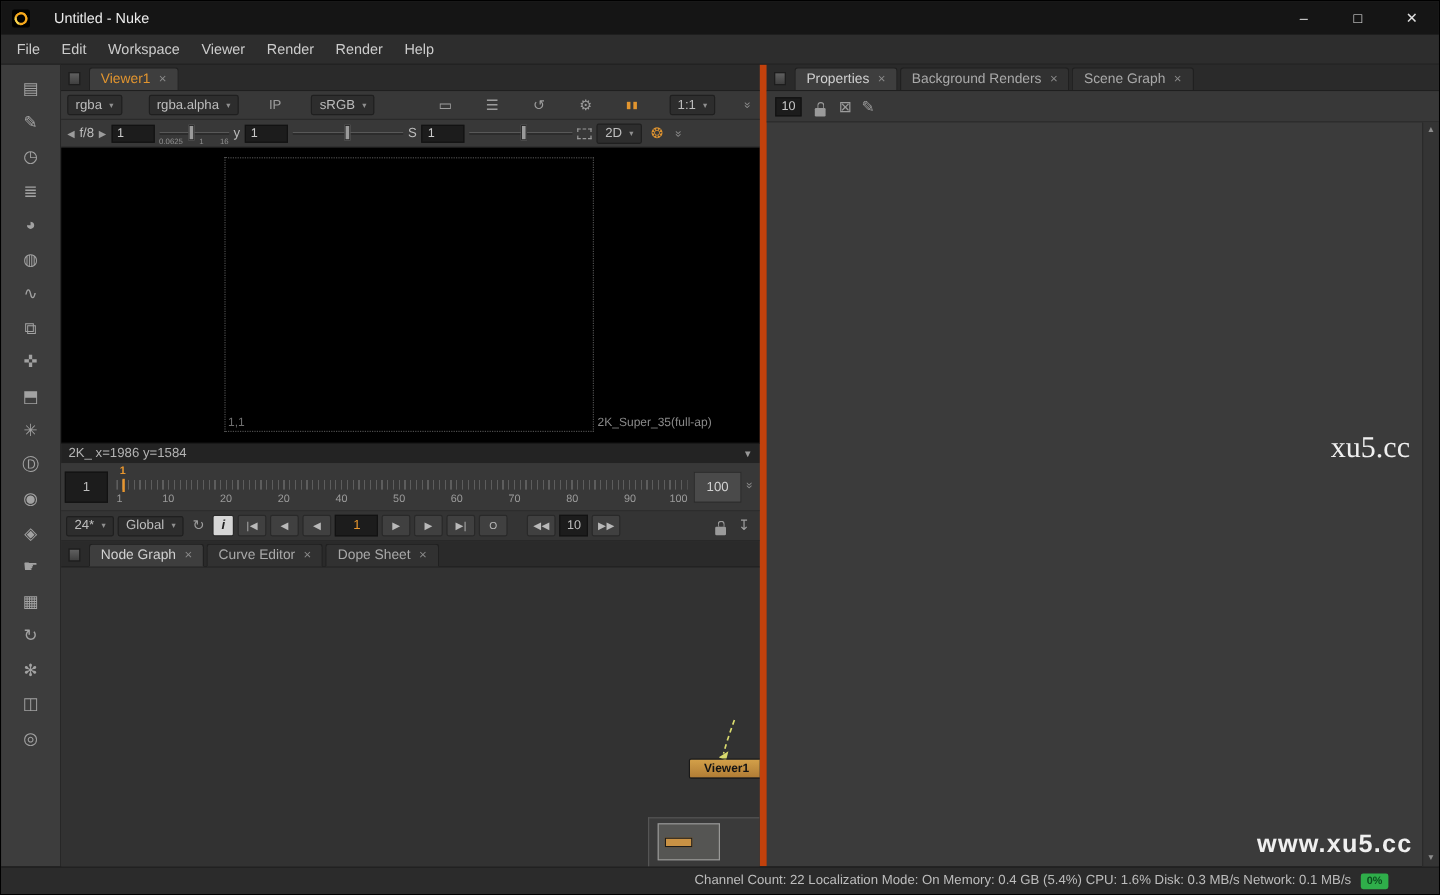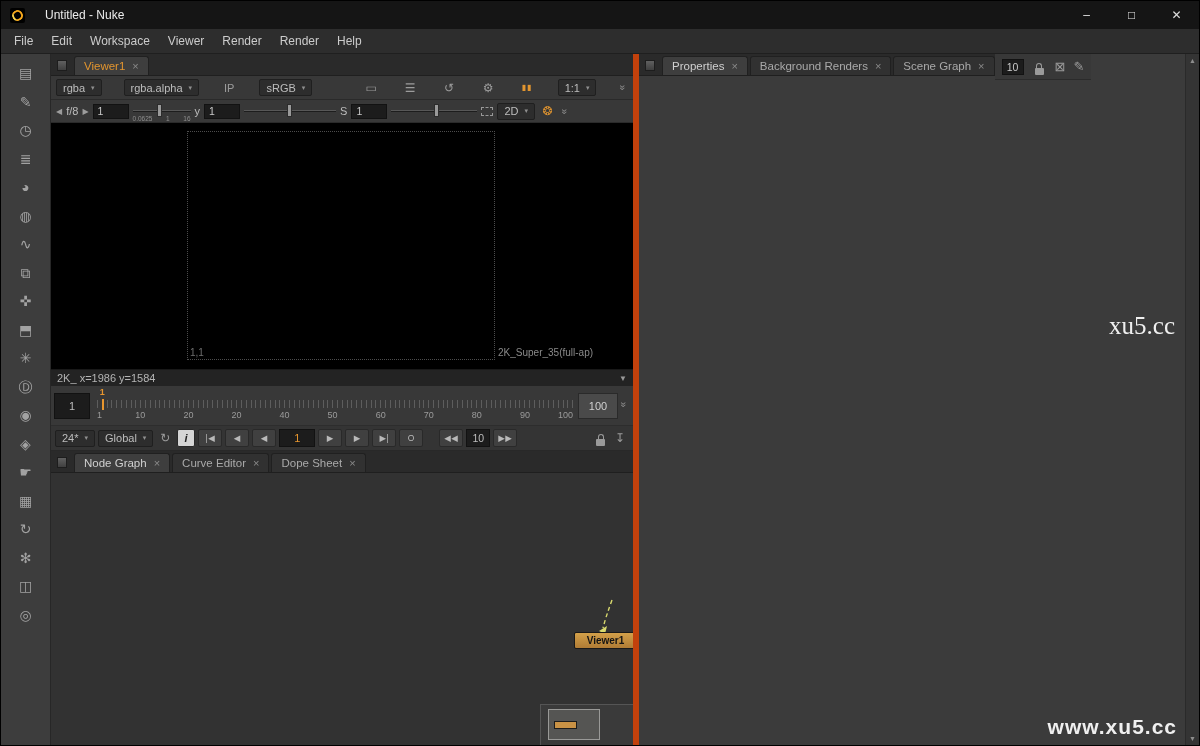--- a/index.html
+++ b/index.html
@@ -90,21 +90,21 @@
   .lock-icon::before { content:""; position:absolute; top:-5px; left:1.5px; width:4px; height:4px; border:1.5px solid #9a9a9a; border-bottom:none; border-radius:3px 3px 0 0; }
 
   .graph-area { flex:1; min-height:0; background:#323232; position:relative; overflow:hidden; }
   .connector { position:absolute; left:0; top:0; pointer-events:none; }
   .viewer-node { position:absolute; left:523px; top:159px; width:63px; height:17px; background:linear-gradient(#d3a049,#b07c35); border:1px solid #191919; border-radius:2px; color:#141414; font-size:10px; font-weight:bold; display:flex; align-items:center; justify-content:center; }
   .minimap { position:absolute; right:0; bottom:0; width:93px; height:41px; background:#3a3a3a; border:1px solid #555; border-right:none; border-bottom:none; }
   .mm-view { position:absolute; left:7px; top:4px; width:52px; height:31px; background:rgba(230,228,215,.16); border:1px solid rgba(255,255,255,.4); }
   .mm-node { position:absolute; left:13px; top:16px; width:23px; height:8px; background:#c99245; border:1px solid #1c1c1c; }
 
   
-  .right-pane { flex:1; min-width:0; display:flex; flex-direction:row; background:#3b3b3b; }
+  .right-pane { flex:1; min-width:0; display:flex; flex-direction:column; background:#3b3b3b; }
   .props-toolbar { height:26px; flex:none; background:#383838; border-bottom:1px solid #2b2b2b; display:flex; align-items:center; gap:8px; padding:0 7px; }
   .props-input { width:22px; height:16px; background:#1c1c1c; border:1px solid #121212; color:#c9c9c9; font-size:10.5px; display:flex; align-items:center; justify-content:center; }
   .pt-icon { color:#9c9c9c; font-size:13px; }
   .props-body { flex:1; min-height:0; position:relative; }
   .scrollbar { position:absolute; top:0; right:0; bottom:0; width:14px; background:#343434; border-left:1px solid #2a2a2a; display:flex; flex-direction:column; justify-content:space-between; align-items:center; padding:3px 0; }
   .scroll-arrow { font-size:7px; color:#8d8d8d; }
   .watermark-center { position:absolute; right:24px; top:258px; font-family:"Liberation Serif", serif; font-size:25px; color:rgba(255,255,255,.92); }
   .watermark-bottom { position:absolute; right:22px; bottom:6px; font-size:21px; font-weight:bold; color:rgba(255,255,255,.92); letter-spacing:1px; }
 
   
@@ -359,14 +359,18 @@
         <span class="watermark-bottom">www.xu5.cc</span>
         <div class="scrollbar">
           <span class="scroll-arrow">▲</span>
           <span class="scroll-arrow">▼</span>
         </div>
       </div>
     </div>
 
   </div>
 
+  <div class="statusbar">
+    <span>Channel Count: 22  Localization Mode: On  Memory: 0.4 GB (5.4%)  CPU: 1.6% Disk: 0.3 MB/s Network: 0.1 MB/s</span>
+    <span class="badge">0%</span>
+  </div>
 
 </div>
 
 </body></html>

